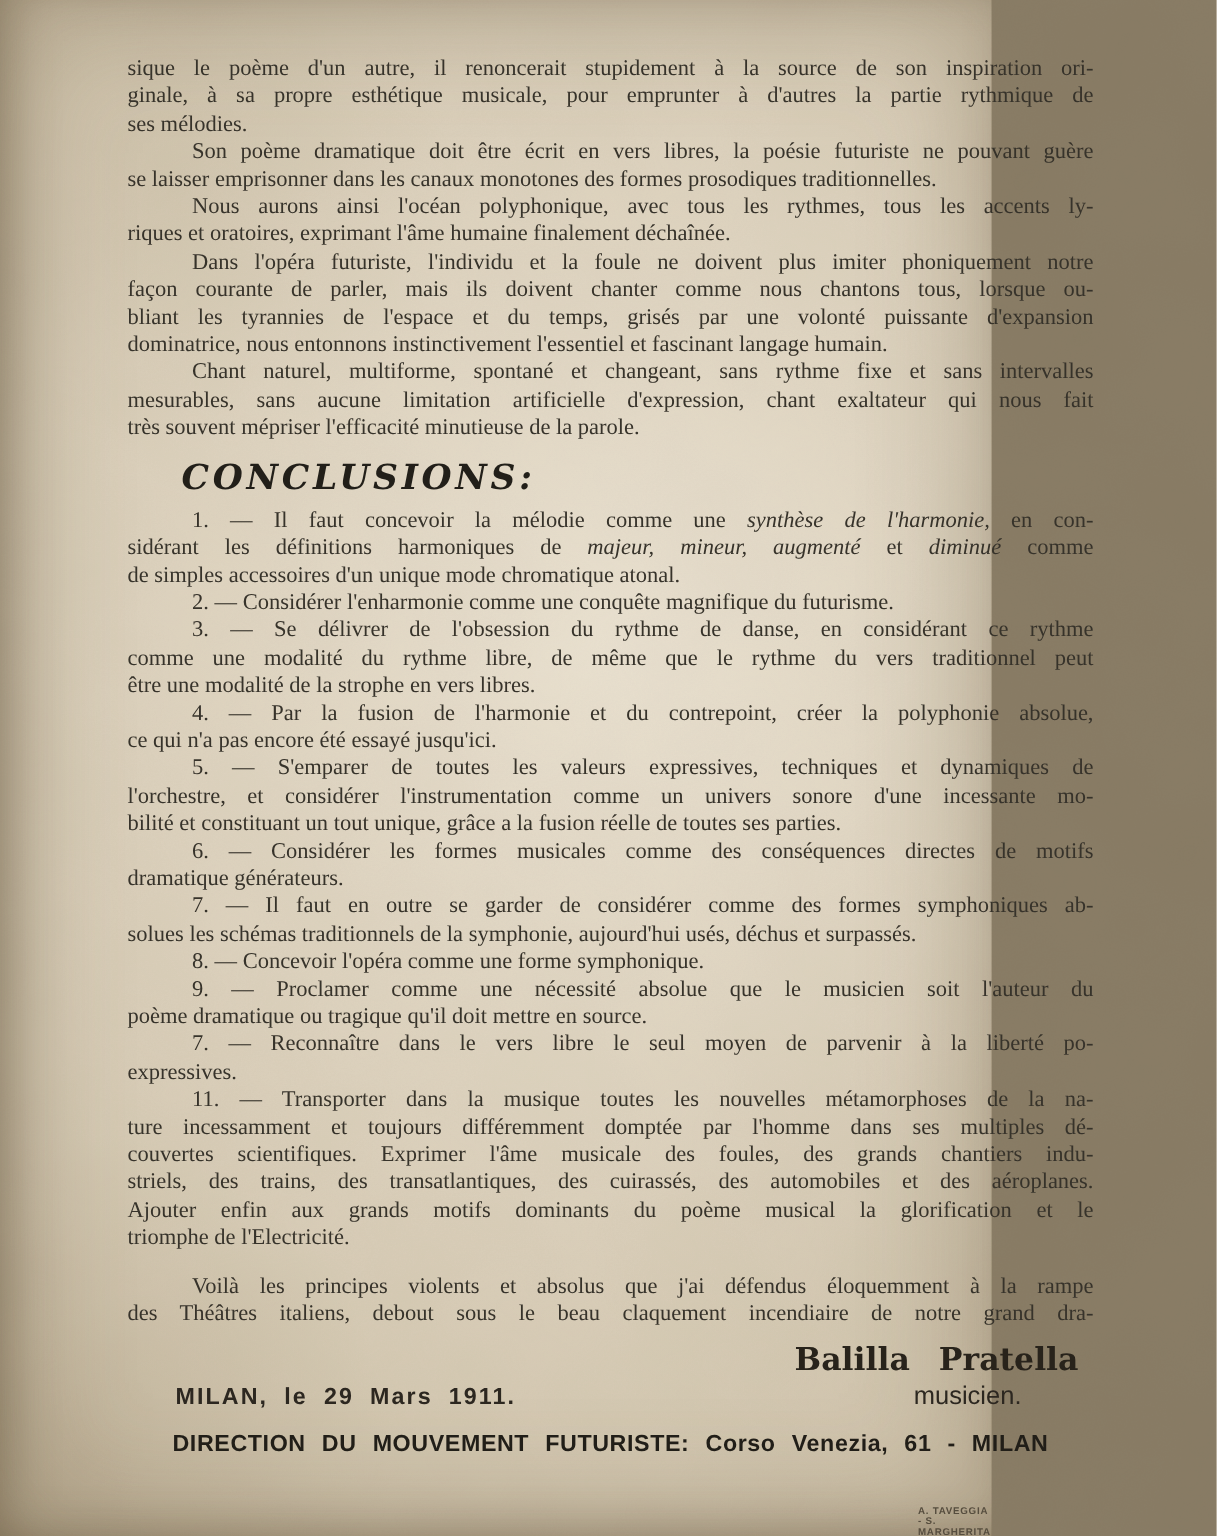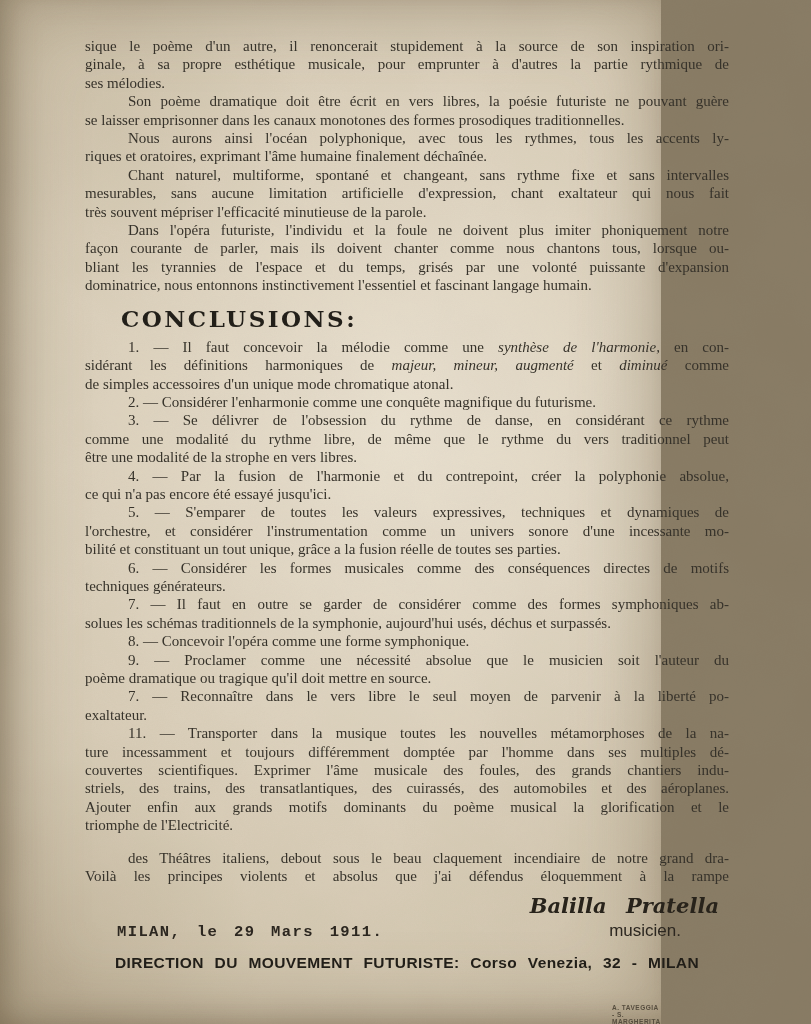--- a/index.html
+++ b/index.html
@@ -44,40 +44,40 @@
   .line.last { text-align-last: left; }
   p.para.indent .line:first-child { text-indent: 43px; }
   p.para.gap-before { margin-top: 14px; }
   .section-heading {
     margin: 10px 0 6px 36px;
     font-family: "DejaVu Serif", serif;
     font-weight: bold;
     font-size: 23px;
     letter-spacing: 2.5px;
     color: #221f19;
+    font-style: italic;
   }
   .signature-name {
     margin: 8px 10px 0 0;
     text-align: right;
     font-family: "DejaVu Serif", serif;
     font-weight: bold;
     font-size: 21px;
     word-spacing: 12px;
     color: #28231b;
-    font-style: italic;
   }
   .sig-row {
     display: flex;
     justify-content: space-between;
     align-items: baseline;
     margin-top: 3px;
   }
   .dateline {
     margin-left: 32px;
-    font-family: Liberation Mono, monospace;
+    font-family: Liberation Sans, sans-serif;
     font-weight: bold;
     font-size: 15.5px;
     letter-spacing: 1.4px;
     word-spacing: 5px;
     color: #2c2720;
   }
   .musician {
     padding-right: 48px;
     font-family: "Liberation Sans", sans-serif;
     font-size: 17px;
@@ -118,30 +118,30 @@
         </p>
         <p class="para indent">
           <span class="line"><span>Son poème dramatique doit être écrit en vers libres, la poésie futuriste ne pouvant guère</span></span>
           <span class="line last"><span>se laisser emprisonner dans les canaux monotones des formes prosodiques traditionnelles.</span></span>
         </p>
         <p class="para indent">
           <span class="line"><span>Nous aurons ainsi l'océan polyphonique, avec tous les rythmes, tous les accents ly-</span></span>
           <span class="line last"><span>riques et oratoires, exprimant l'âme humaine finalement déchaînée.</span></span>
         </p>
         <p class="para indent">
-          <span class="line"><span>Chant naturel, multiforme, spontané et changeant, sans rythme fixe et sans intervalles</span></span>
-          <span class="line"><span>mesurables, sans aucune limitation artificielle d'expression, chant exaltateur qui nous fait</span></span>
-          <span class="line last"><span>très souvent mépriser l'efficacité minutieuse de la parole.</span></span>
-        </p>
-        <p class="para indent">
           <span class="line"><span>Dans l'opéra futuriste, l'individu et la foule ne doivent plus imiter phoniquement notre</span></span>
           <span class="line"><span>façon courante de parler, mais ils doivent chanter comme nous chantons tous, lorsque ou-</span></span>
           <span class="line"><span>bliant les tyrannies de l'espace et du temps, grisés par une volonté puissante d'expansion</span></span>
           <span class="line last"><span>dominatrice, nous entonnons instinctivement l'essentiel et fascinant langage humain.</span></span>
         </p>
+        <p class="para indent">
+          <span class="line"><span>Chant naturel, multiforme, spontané et changeant, sans rythme fixe et sans intervalles</span></span>
+          <span class="line"><span>mesurables, sans aucune limitation artificielle d'expression, chant exaltateur qui nous fait</span></span>
+          <span class="line last"><span>très souvent mépriser l'efficacité minutieuse de la parole.</span></span>
+        </p>
         <div class="section-heading">CONCLUSIONS:</div>
         <p class="para indent">
           <span class="line"><span>1. — Il faut concevoir la mélodie comme une </span><em>synthèse de l'harmonie,</em><span> en con-</span></span>
           <span class="line"><span>sidérant les définitions harmoniques de </span><em>majeur, mineur, augmenté</em><span> et </span><em>diminué</em><span> comme</span></span>
           <span class="line last"><span>de simples accessoires d'un unique mode chromatique atonal.</span></span>
         </p>
         <p class="para indent">
           <span class="line last"><span>2. — Considérer l'enharmonie comme une conquête magnifique du futurisme.</span></span>
         </p>
         <p class="para indent">
@@ -153,59 +153,59 @@
           <span class="line"><span>4. — Par la fusion de l'harmonie et du contrepoint, créer la polyphonie absolue,</span></span>
           <span class="line last"><span>ce qui n'a pas encore été essayé jusqu'ici.</span></span>
         </p>
         <p class="para indent">
           <span class="line"><span>5. — S'emparer de toutes les valeurs expressives, techniques et dynamiques de</span></span>
           <span class="line"><span>l'orchestre, et considérer l'instrumentation comme un univers sonore d'une incessante mo-</span></span>
           <span class="line last"><span>bilité et constituant un tout unique, grâce a la fusion réelle de toutes ses parties.</span></span>
         </p>
         <p class="para indent">
           <span class="line"><span>6. — Considérer les formes musicales comme des conséquences directes de motifs</span></span>
-          <span class="line last"><span>techniques générateurs.</span></span>
+          <span class="line last"><span>dramatique générateurs.</span></span>
         </p>
         <p class="para indent">
           <span class="line"><span>7. — Il faut en outre se garder de considérer comme des formes symphoniques ab-</span></span>
           <span class="line last"><span>solues les schémas traditionnels de la symphonie, aujourd'hui usés, déchus et surpassés.</span></span>
         </p>
         <p class="para indent">
           <span class="line last"><span>8. — Concevoir l'opéra comme une forme symphonique.</span></span>
         </p>
         <p class="para indent">
           <span class="line"><span>9. — Proclamer comme une nécessité absolue que le musicien soit l'auteur du</span></span>
           <span class="line last"><span>poème dramatique ou tragique qu'il doit mettre en source.</span></span>
         </p>
         <p class="para indent">
           <span class="line"><span>7. — Reconnaître dans le vers libre le seul moyen de parvenir à la liberté po-</span></span>
-          <span class="line last"><span>exaltateur.</span></span>
+          <span class="line last"><span>expressives.</span></span>
         </p>
         <p class="para indent">
           <span class="line"><span>11. — Transporter dans la musique toutes les nouvelles métamorphoses de la na-</span></span>
           <span class="line"><span>ture incessamment et toujours différemment domptée par l'homme dans ses multiples dé-</span></span>
           <span class="line"><span>couvertes scientifiques. Exprimer l'âme musicale des foules, des grands chantiers indu-</span></span>
           <span class="line"><span>striels, des trains, des transatlantiques, des cuirassés, des automobiles et des aéroplanes.</span></span>
           <span class="line"><span>Ajouter enfin aux grands motifs dominants du poème musical la glorification et le</span></span>
           <span class="line last"><span>triomphe de l'Electricité.</span></span>
         </p>
         <p class="para indent gap-before">
+          <span class="line"><span>Voilà les principes violents et absolus que j'ai défendus éloquemment à la rampe</span></span>
           <span class="line"><span>des Théâtres italiens, debout sous le beau claquement incendiaire de notre grand dra-</span></span>
-          <span class="line"><span>Voilà les principes violents et absolus que j'ai défendus éloquemment à la rampe</span></span>
         </p>
       </div>
 
     <div class="signature-name">Balilla Pratella</div>
 
     <div class="sig-row">
       <span class="dateline">MILAN, le 29 Mars 1911.</span>
       <span class="musician">musicien.</span>
     </div>
 
-    <div class="footer-line">DIRECTION DU MOUVEMENT FUTURISTE: Corso Venezia, 32 - MILAN</div>
+    <div class="footer-line">DIRECTION DU MOUVEMENT FUTURISTE: Corso Venezia, 61 - MILAN</div>
   </div>
 
   <div class="imprint">A. TAVEGGIA - S. MARGHERITA 7 - MILANO</div>
 
   <svg class="grain" width="811" height="1024" xmlns="http://www.w3.org/2000/svg">
     <filter id="fineGrain">
       <feTurbulence type="fractalNoise" baseFrequency="0.9" numOctaves="2" seed="7" result="n"></feTurbulence>
       <feColorMatrix in="n" type="matrix" values="0 0 0 0 0.55  0 0 0 0 0.50  0 0 0 0 0.42  0 0 0 0.07 0"></feColorMatrix>
     </filter>
     <filter id="blotch">

